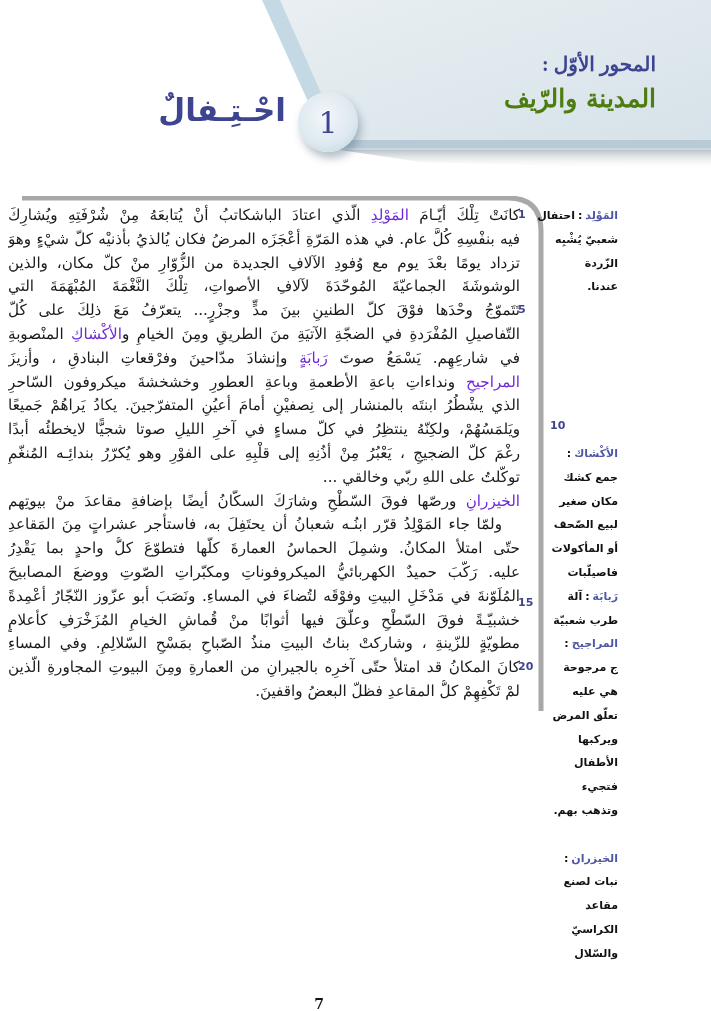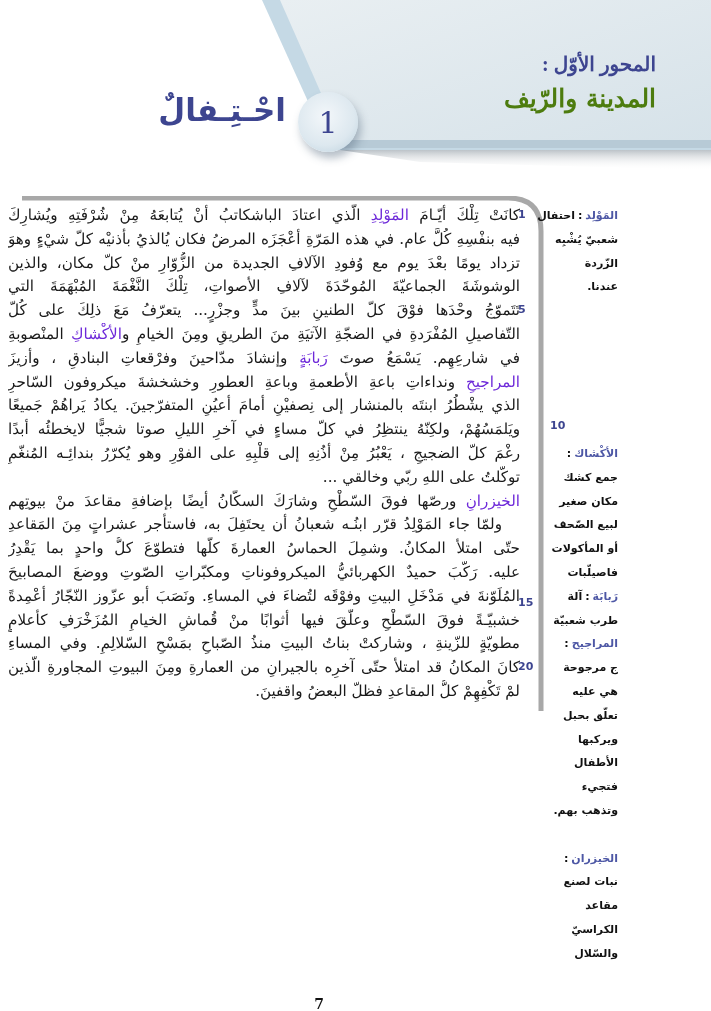--- a/index.html
+++ b/index.html
@@ -107,21 +107,21 @@
       <div class="gl-line">فاصيلّبات</div>
     </div>
     <div>
       <div class="gl-line"><span class="gl-term">رَبابَة</span><span class="gl-colon">:</span><span>آلة</span></div>
       <div class="gl-line">طرب شعبيّة</div>
     </div>
     <div>
       <div class="gl-line"><span class="gl-term">المراجيح</span><span class="gl-colon">:</span></div>
       <div class="gl-line">ج مرجوحة</div>
       <div class="gl-line">هي عليه</div>
-      <div class="gl-line">تعلّق بحبل</div>
+      <div class="gl-line">تعلّق المرض</div>
       <div class="gl-line">ويركبها</div>
       <div class="gl-line">الأطفال</div>
       <div class="gl-line">فتجيء</div>
       <div class="gl-line">وتذهب بهم.</div>
     </div>
     <div class="gl-line"></div>
     <div>
       <div class="gl-line"><span class="gl-term">الخيزران</span><span class="gl-colon">:</span></div>
       <div class="gl-line">نبات لصنع</div>
       <div class="gl-line">مقاعد</div>

